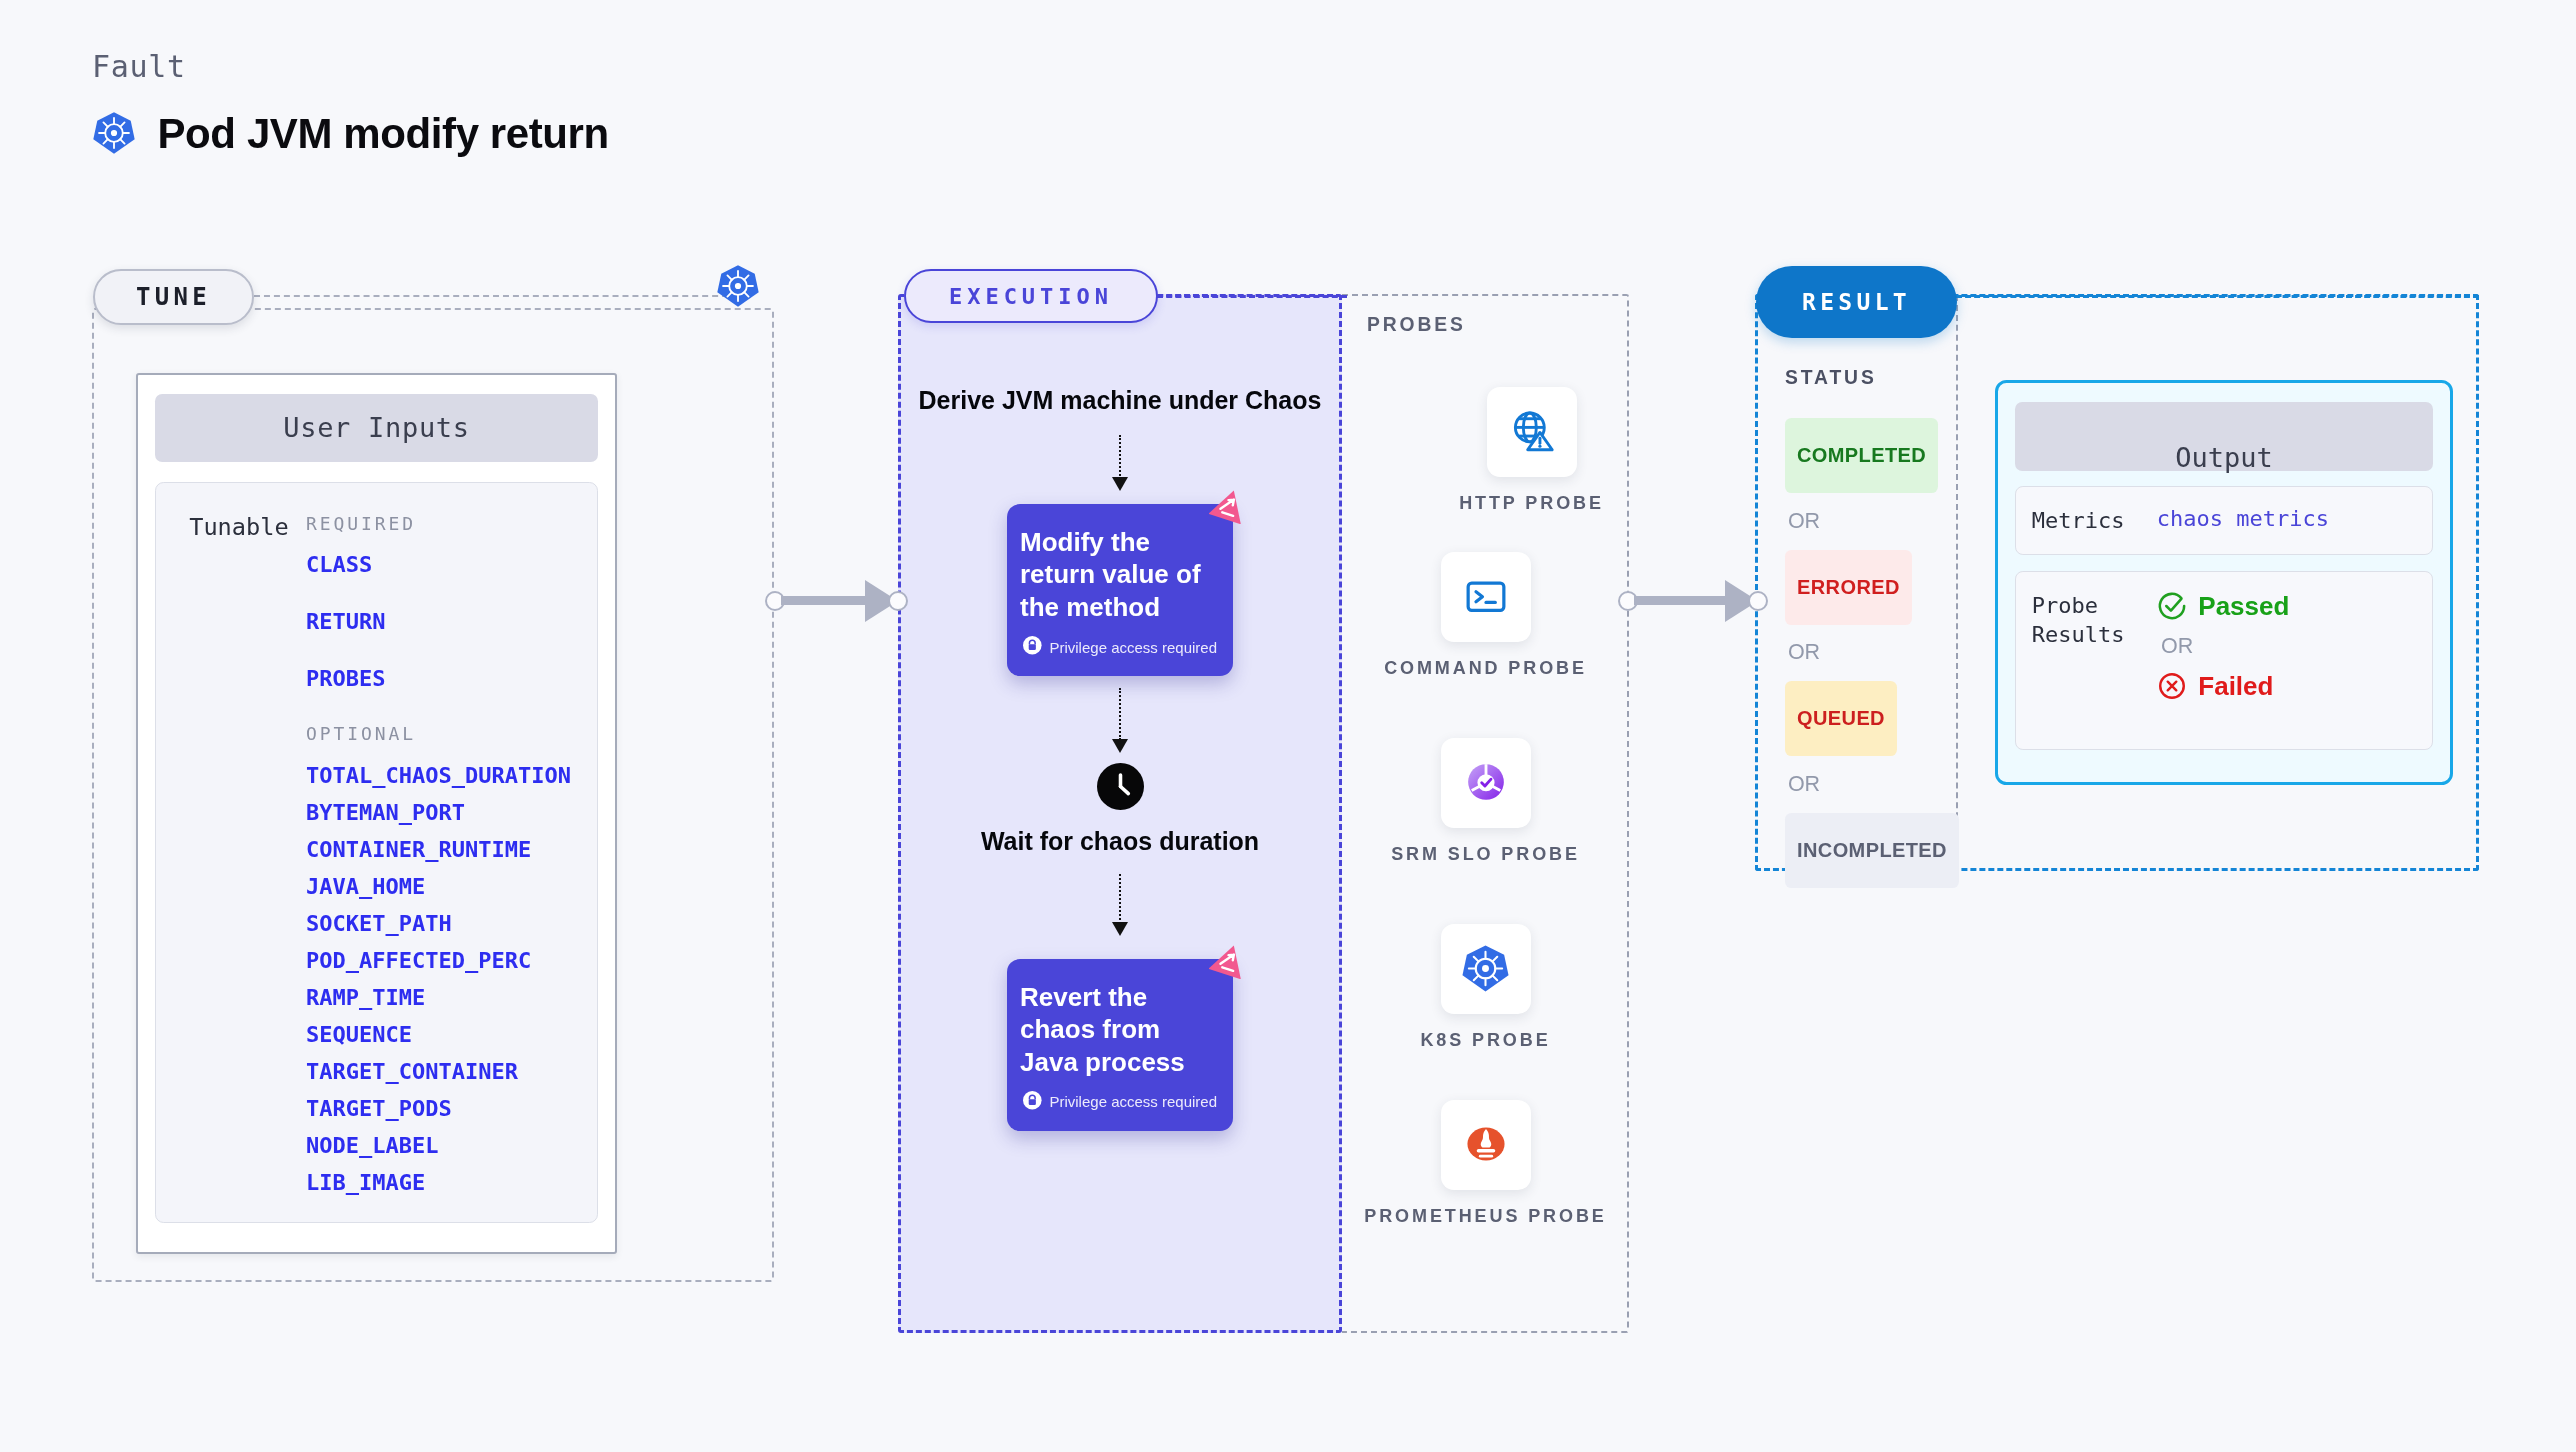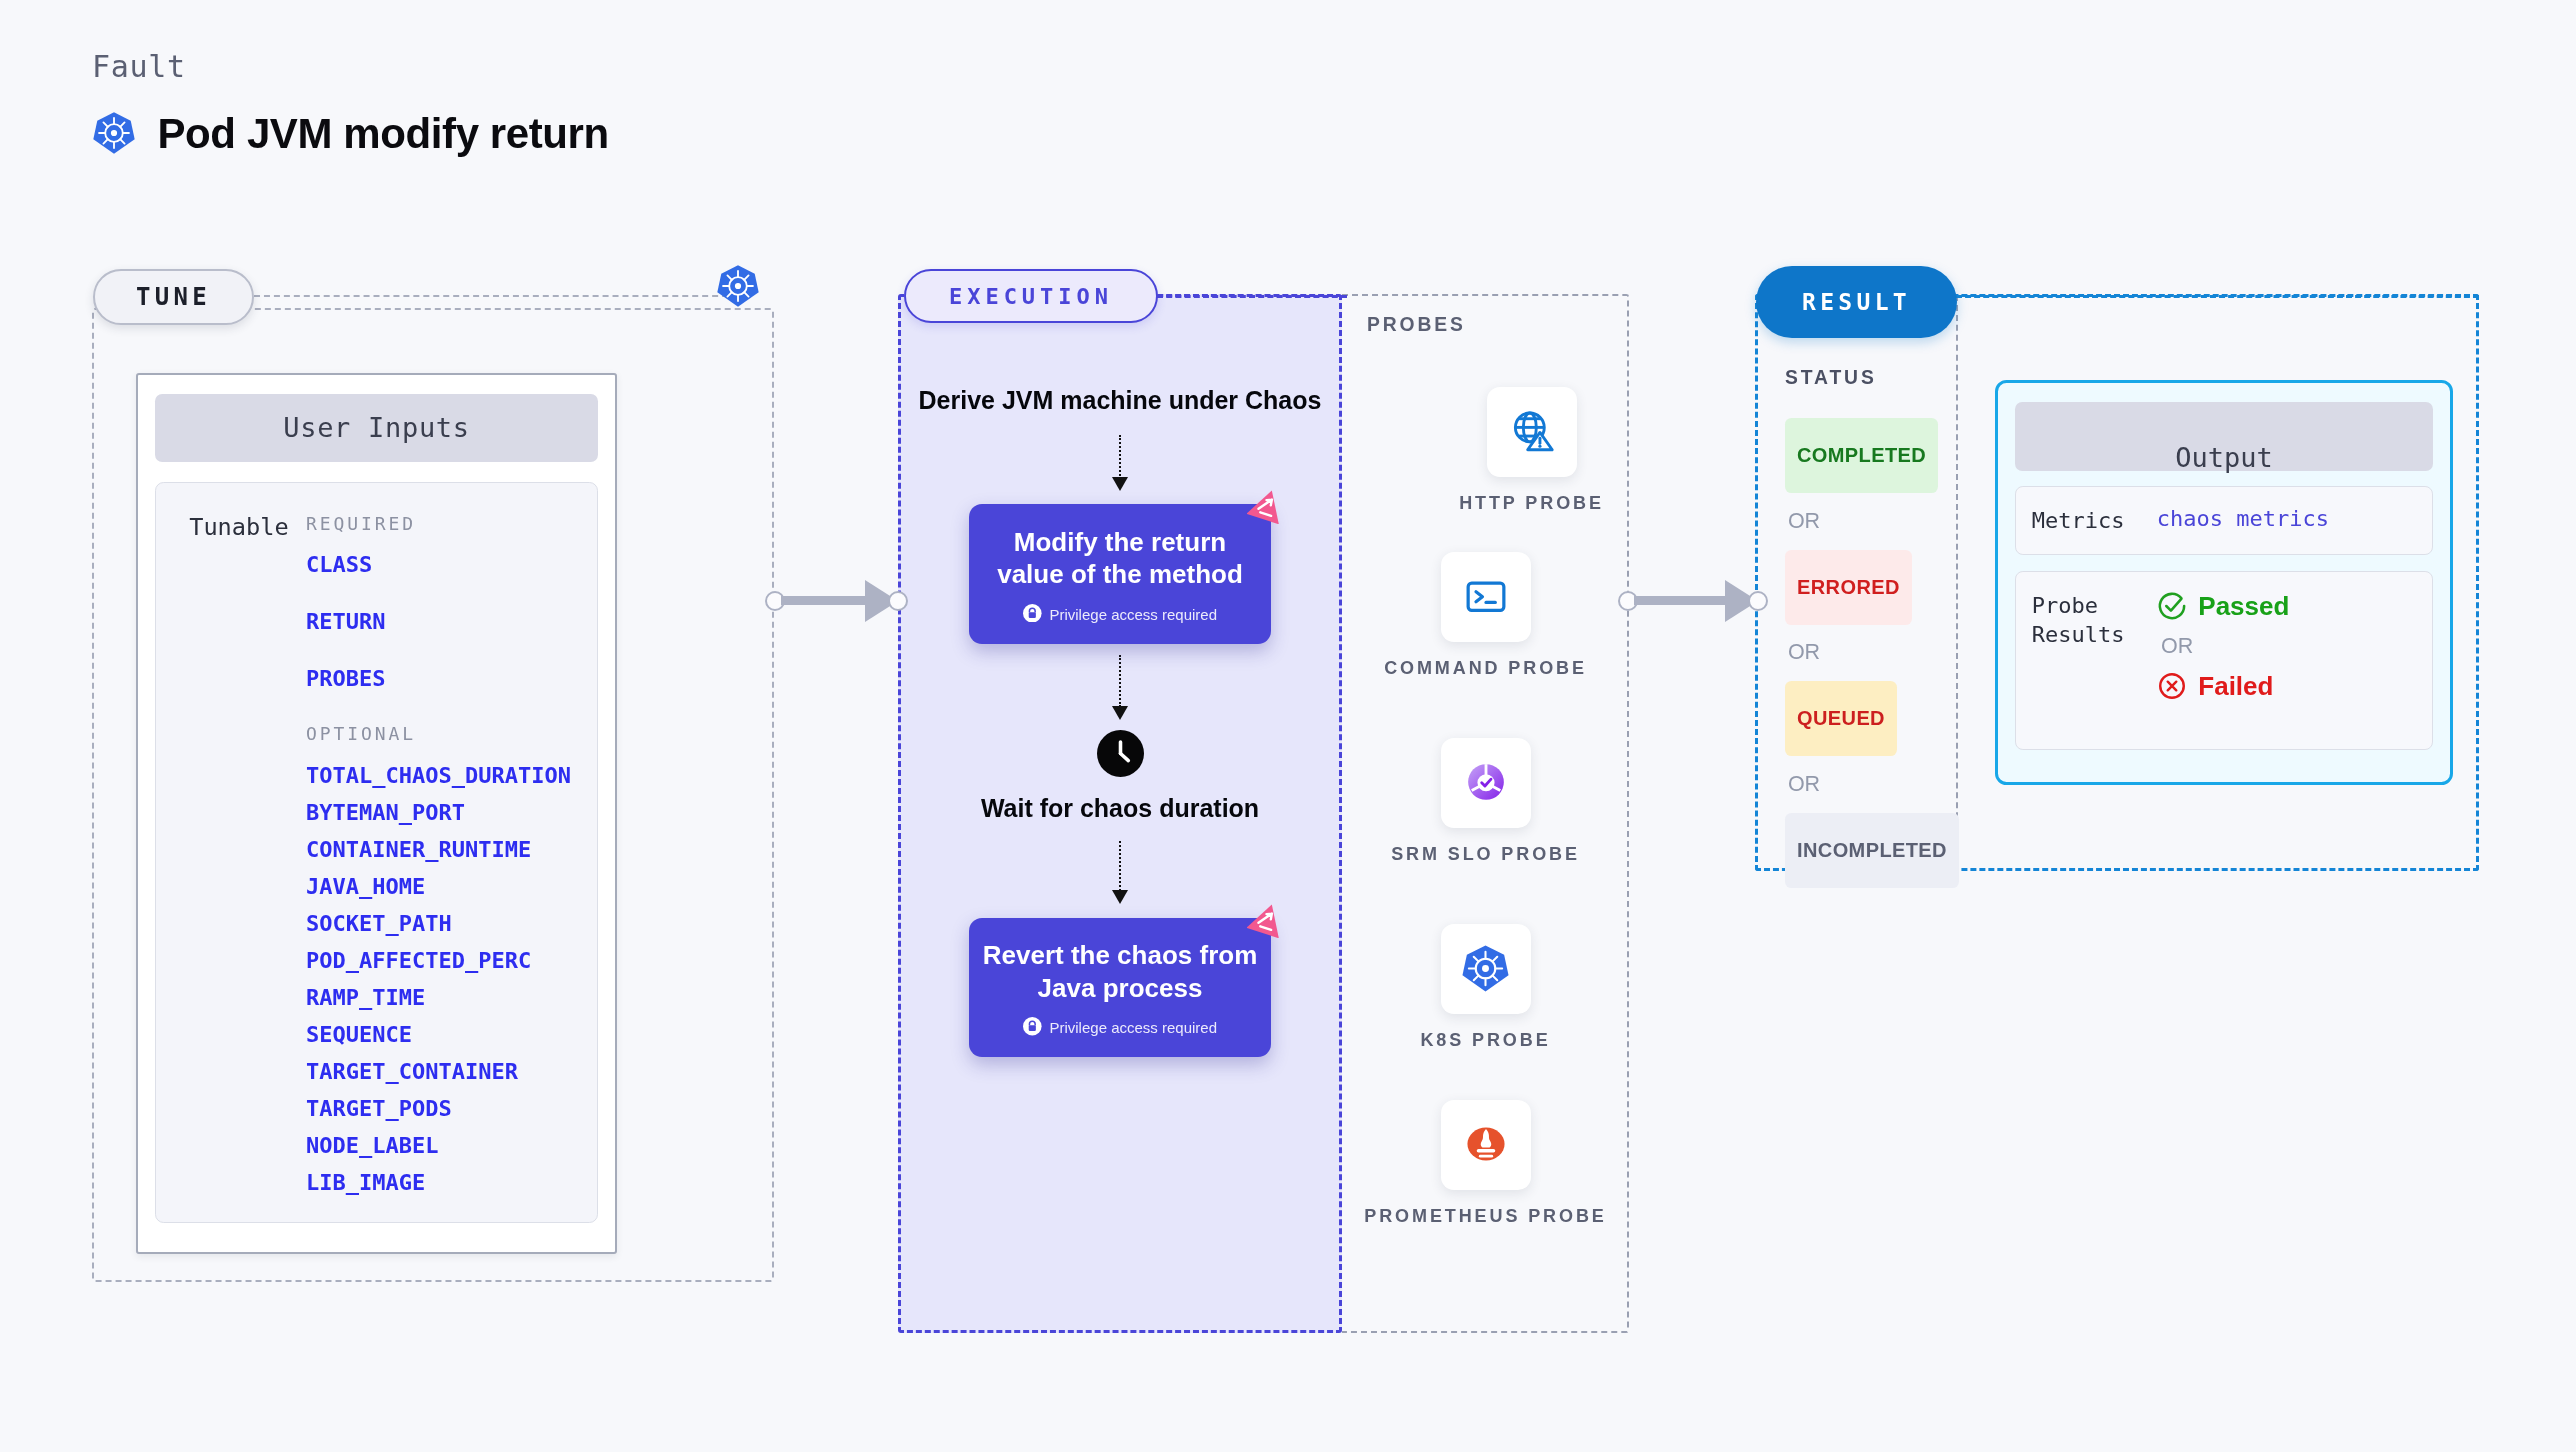--- a/index.html
+++ b/index.html
@@ -109,23 +109,23 @@
     text-align: center; line-height: 1.28;
   }
   .dotted-arrow { width: 2.9px; display: flex; flex-direction: column; align-items: center; }
   .dotted-arrow .shaft { width: 0; border-left: 2.9px dotted #111; }
   .dotted-arrow .head {
     width: 0; height: 0; margin-top: -1.4px;
     border-left: 8.6px solid transparent; border-right: 8.6px solid transparent;
     border-top: 14.3px solid #111;
   }
   .action-card {
-    position: relative; width: 302px; border-radius: 13px;
+    position: relative; width: 226px; border-radius: 13px;
     background: #4a45d8; color: #fff; padding: 21.5px 13px 18.6px 13px;
-    text-align: center; box-shadow: 0 7.2px 18.6px rgba(50,45,150,.28);
+    box-shadow: 0 7.2px 18.6px rgba(50,45,150,.28);
   }
   .action-card .ac-title { font-size: 26px; font-weight: 700; line-height: 1.25; }
   .priv {
     margin-top: 13px; display: flex; align-items: center; justify-content: center; gap: 7.9px;
     font-size: 15px; color: #eceafc;
   }
   .litmus-corner { position: absolute; right: -15.8px; top: -17px; }
   .clock-icon { margin-bottom: 13px; }
 
   
@@ -358,21 +358,21 @@
   </div>
   <div class="step-text">
     <span>Wait for chaos duration</span>
   </div>
 
   <div class="dotted-arrow" style="margin-top:17px;">
     <div class="shaft" style="height:50px;"></div>
       <div class="head"></div>
   </div>
 
-  <div class="action-card" style="margin-top:14px;">
+  <div class="action-card" style="margin-top:23px;">
     <span class="litmus-corner">
       <svg width="40" height="37" viewBox="0 0 56 52">
         <g transform="rotate(18 28 26)">
           <path d="M28 4 L52 46 L4 46 Z" fill="#f2588f"></path>
           <path d="M18 34 L32 16 M32 16 L25 19 M32 16 L33 24" stroke="#ffffff" stroke-width="3.4" fill="none" stroke-linecap="round"></path>
           <path d="M22 38 L38 38" stroke="#ffffff" stroke-width="3.4" stroke-linecap="round"></path>
         </g>
       </svg>
     </span>
     <div class="ac-title">Revert the chaos from Java process</div>

